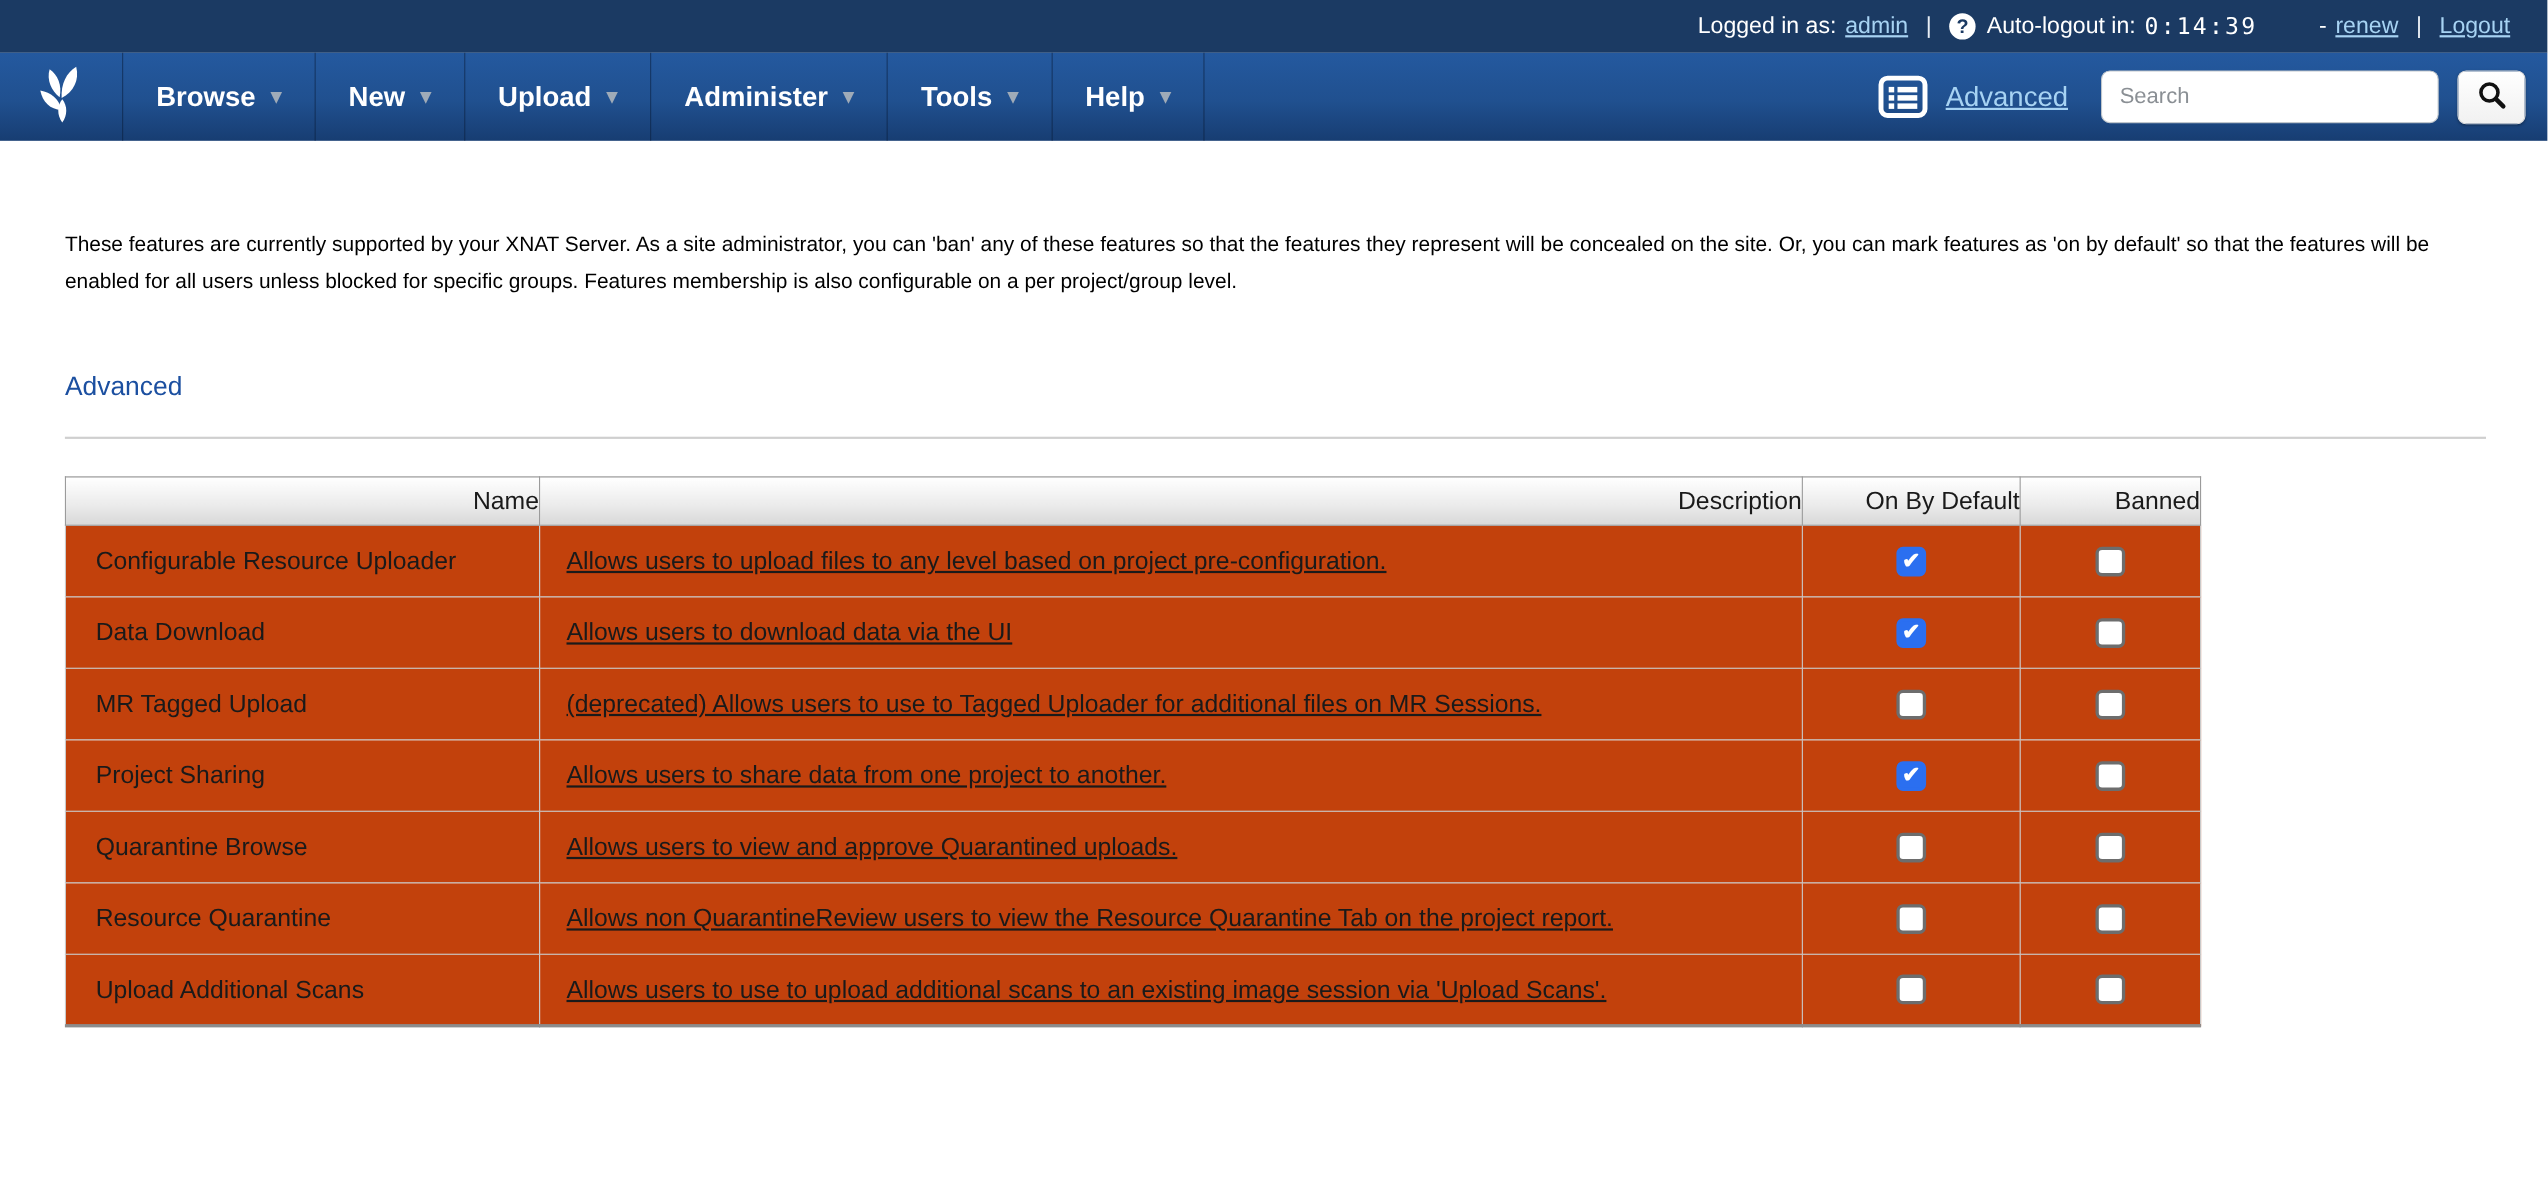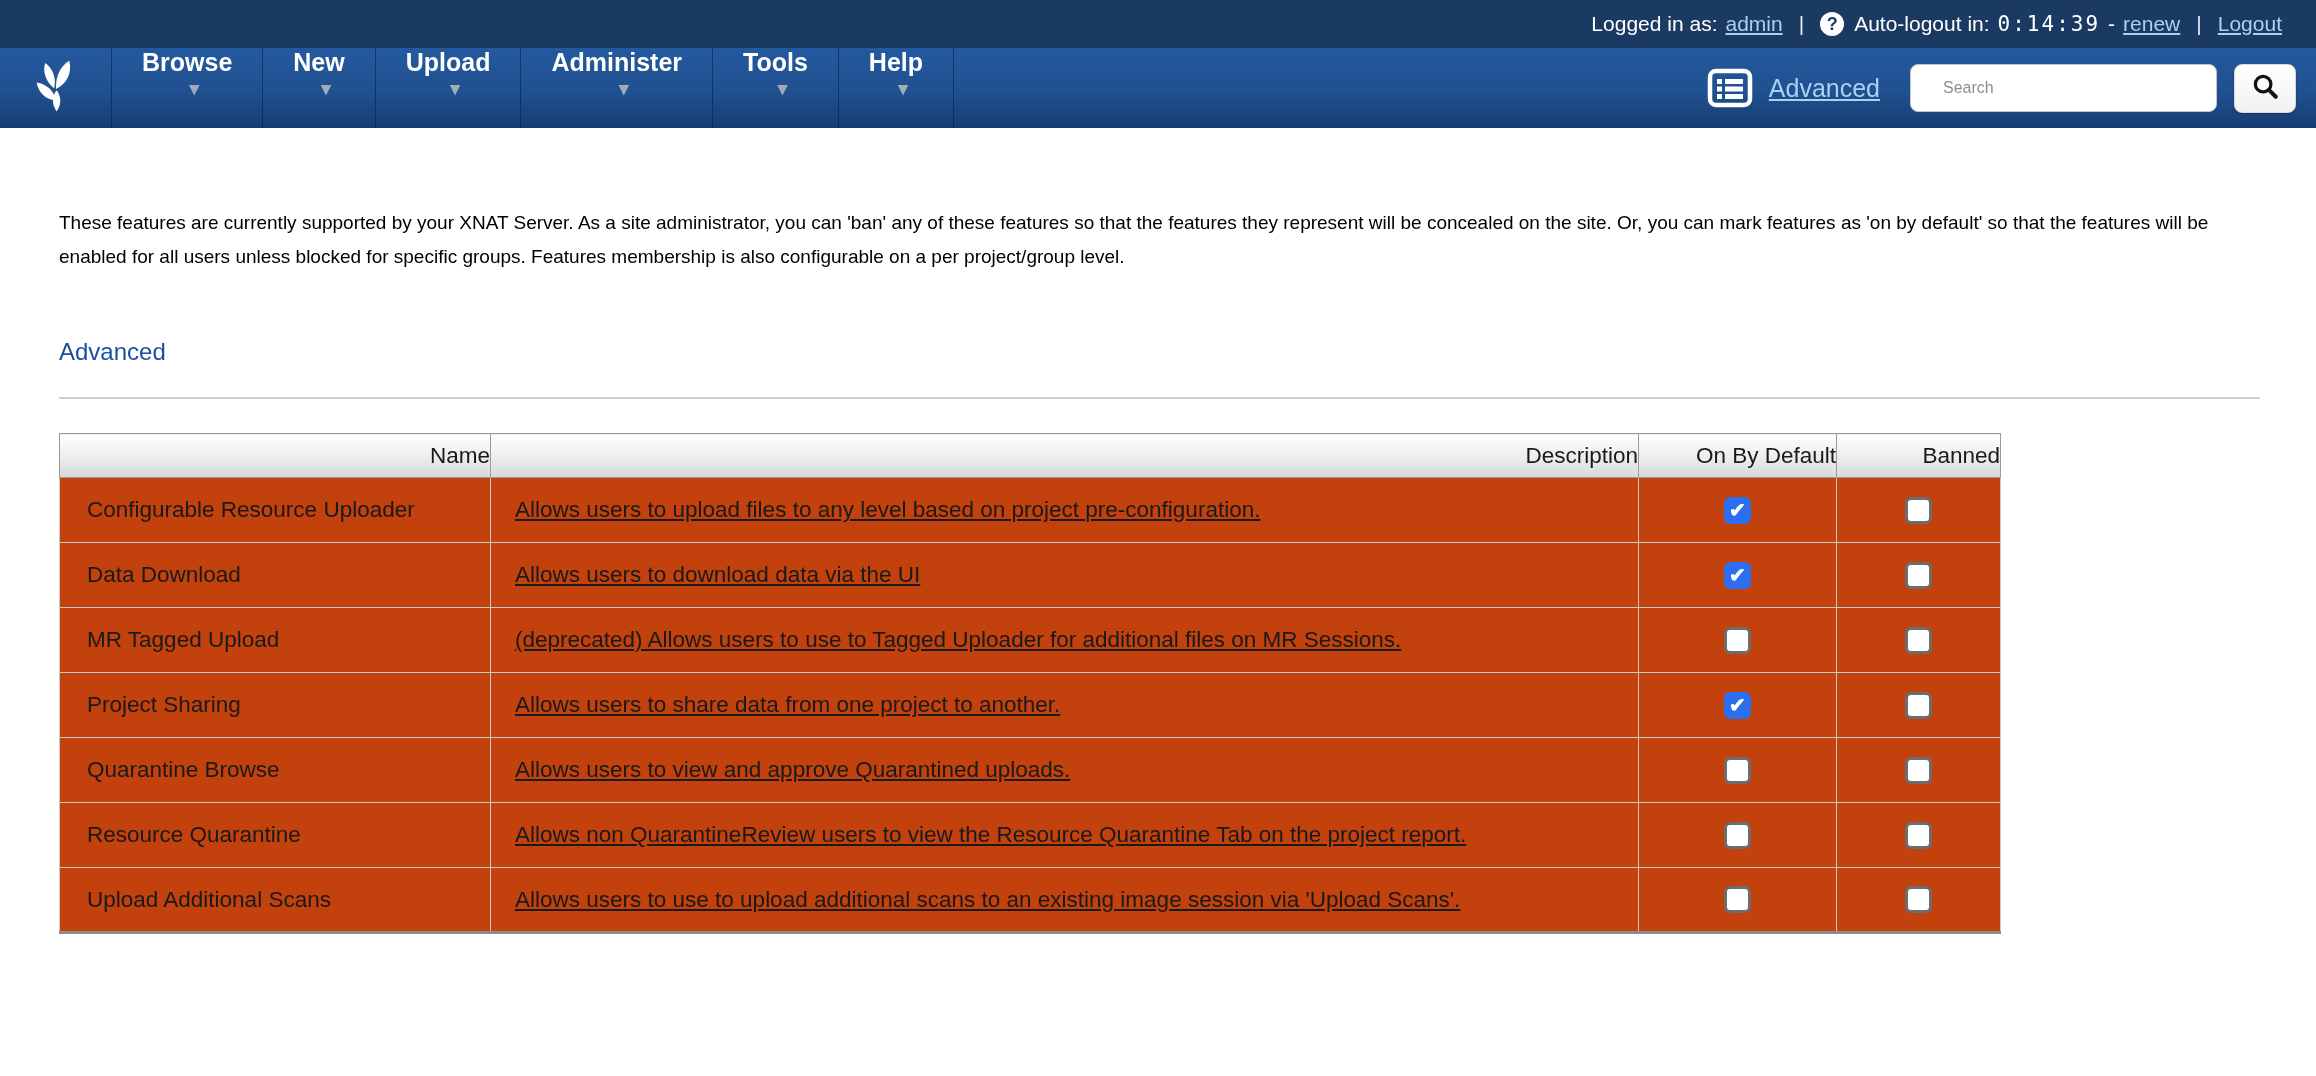--- a/index.html
+++ b/index.html
@@ -8,54 +8,54 @@
 
   
   .topbar {
     height:48px; background:#1b3a63;
     display:flex; align-items:center; justify-content:flex-end;
     padding-right:34px; color:#ffffff; font-size:21px;
   }
   .topbar .item { display:flex; align-items:center; }
   .topbar a { color:#a7d3f3; text-decoration:underline; cursor:pointer; }
   .topbar .sep { margin:0 16px; color:#e8eef5; }
-  .topbar .sp  { margin-right:8px; }
+  .topbar .sp  { margin-right:8px;margin-left:48px; }
   .help-badge {
     width:24px; height:24px; border-radius:50%; background:#ffffff; color:#1b3a63;
     font-weight:bold; font-size:18px; display:flex; align-items:center; justify-content:center;
     margin-right:10px;
   }
   .timer { font-family:"DejaVu Sans Mono", monospace; font-weight:normal; letter-spacing:2px; margin:11px 8px; }
 
   
   .navbar {
     height:80px; background:linear-gradient(180deg,#24599f 0%, #20508f 55%, #173d72 100%);
     display:flex; align-items:stretch;
   }
   .logo-tile {
     width:112px; display:flex; align-items:center; justify-content:center;
     border-right:1px solid rgba(9,28,56,.55);
   }
   .nav-item {
-    display:flex; align-items:center; padding:0 30px; cursor:pointer;
+    display:flex; align-items:center; padding:12px 30px; cursor:pointer;
     border-right:1px solid rgba(9,28,56,.55);
-    color:#ffffff; font-size:25px; font-weight:700;flex-direction:column;
+    color:#ffffff; font-size:25px; font-weight:700;
   }
   .nav-item .caret { color:#9fabb8; font-size:19px; margin-left:14px; }
   .nav-right {
     margin-left:auto; display:flex; align-items:center; padding-right:20px;
   }
   .list-icon-btn { width:46px; height:40px; display:flex; align-items:center; cursor:pointer; }
   .adv-link {
     color:#a7d3f3; font-size:25px; text-decoration:underline; cursor:pointer;
     margin-left:16px; margin-right:30px;
   }
   .search-input {
     width:307px; height:48px; border-radius:8px; border:1px solid #bfc6cc;
-    font-size:16px; padding:0 32px; color:#222; outline:none;
+    font-size:20px; padding:0 16px; color:#222; outline:none;
     font-family:"Liberation Sans", sans-serif;
   }
   .search-input::placeholder { color:#8a8f94; }
   .search-btn {
     width:62px; height:49px; margin-left:17px; border-radius:8px; border:1px solid #d8d8d8;
     background:linear-gradient(180deg,#ffffff,#f1f1f1);
     display:flex; align-items:center; justify-content:center; cursor:pointer;
     box-shadow:0 1px 2px rgba(0,0,0,.25);
   }
 

